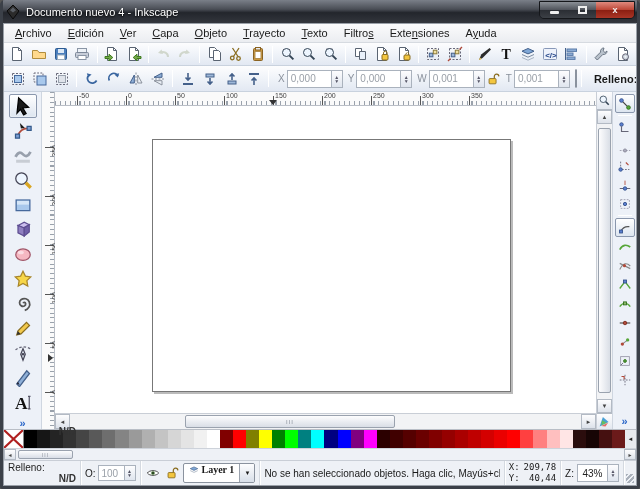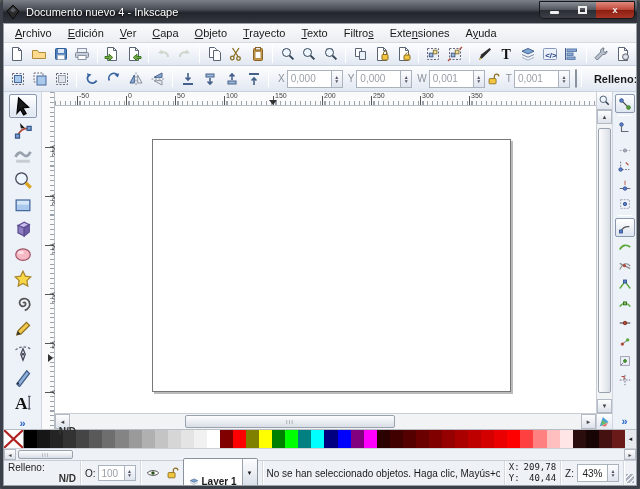--- a/index.html
+++ b/index.html
@@ -103,21 +103,21 @@
   .statusbar{height:25px;display:flex;align-items:stretch;background:#eef1f6;border-top:1px solid #c9ced6;font-size:10px;}
   .sb-sec{display:flex;align-items:center;padding:0 4px;border-right:1px solid #d4d9e0;box-shadow:1px 0 0 #fff;}
   .fs-grid{display:grid;grid-template-columns:auto auto;column-gap:14px;row-gap:0;line-height:11px;}
   .fs-grid .lab{color:#222;margin-top:36px;}
   .fs-grid .val{font-weight:bold;color:#333;}
   .sb-opacity{gap:2px;}
   .sb-opacity .spinfld{height:16px;}
   .sb-opacity input{width:26px;}
   .miniico{width:16px;height:16px;display:flex;align-items:center;justify-content:center;}
   .miniico svg{width:14px;height:14px;}
-  .layercombo{display:flex;align-items:flex-end;height:30px;border:1px solid #8a929e;border-radius:2px;overflow:hidden;background:#fff;}
+  .layercombo{display:flex;align-items:flex-start;height:20px;border:1px solid #8a929e;border-radius:2px;overflow:hidden;background:#fff;font-family:Liberation Serif, serif;}
   .layercombo .lval{padding:0 5px;display:flex;align-items:center;gap:3px;font-weight:bold;font-size:10px;}
   .layercombo .lval svg{width:10px;height:10px;}
   .layercombo .uarrow{width:15px;align-self:stretch;background:linear-gradient(#fdfdfe,#d8dfe9);border-left:1px solid #9aa2ae;display:flex;align-items:center;justify-content:center;font-size:6px;}
   .sb-msg{flex:1;min-width:0;}
   .sb-msg span{white-space:nowrap;overflow:hidden;display:block;}
   .coords{display:grid;grid-template-columns:auto auto;column-gap:4px;line-height:11px;
     font-family:"DejaVu Sans Mono",monospace;font-size:9px;}
   .coords .cl{color:#222;}
   .coords .cv{text-align:right;}
   .sb-zoom{gap:3px;}

